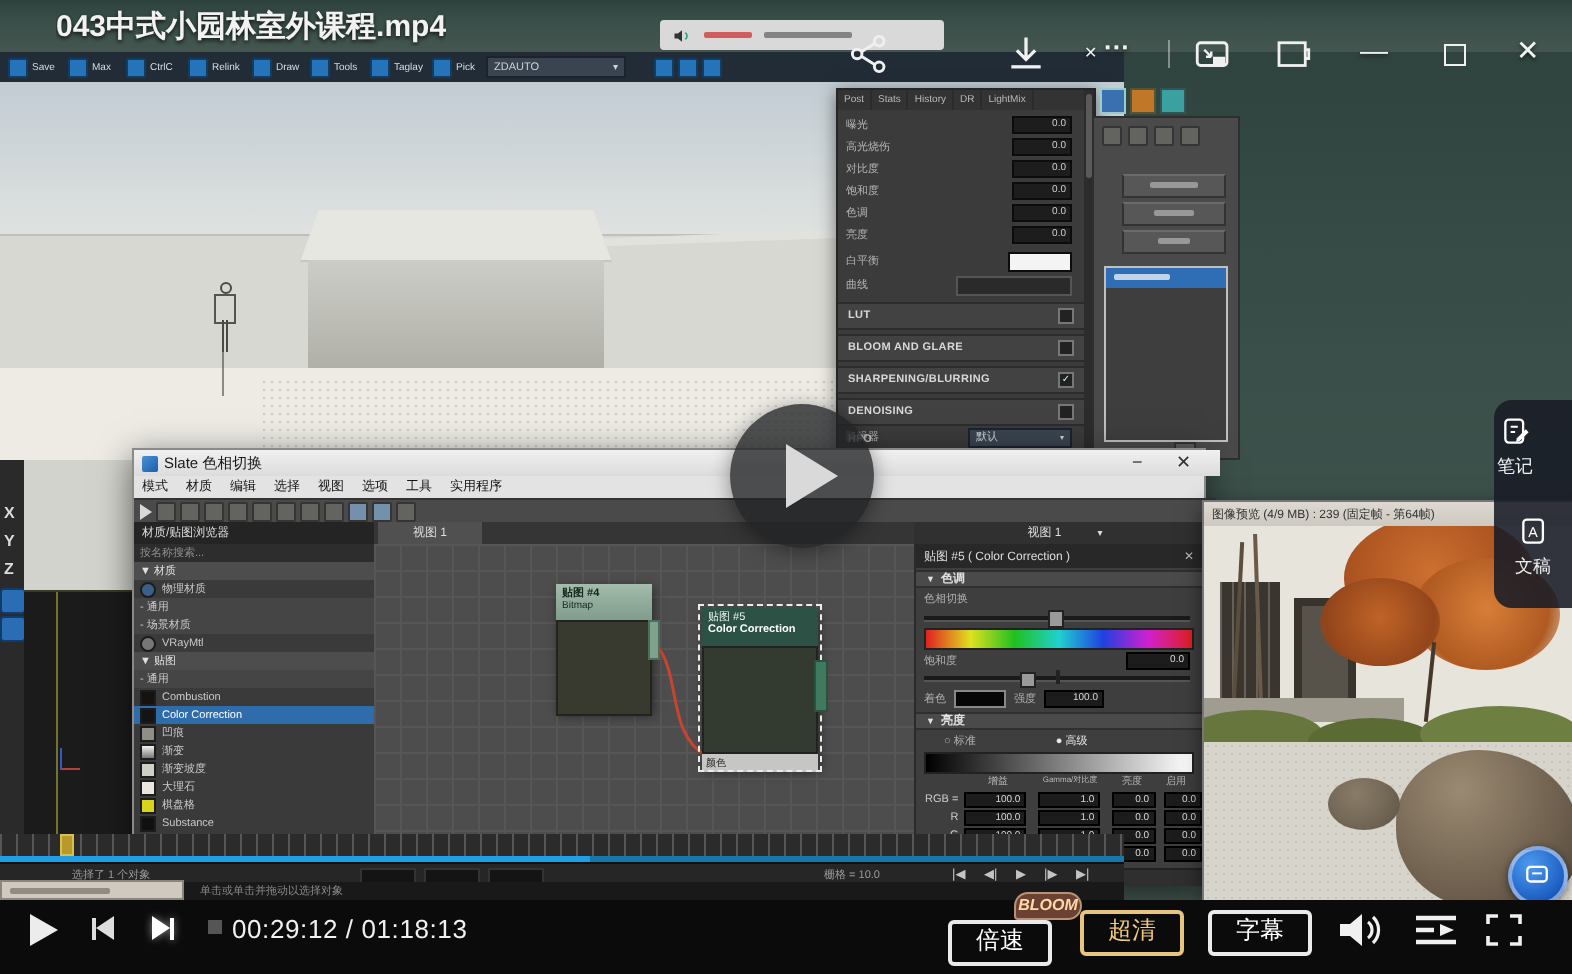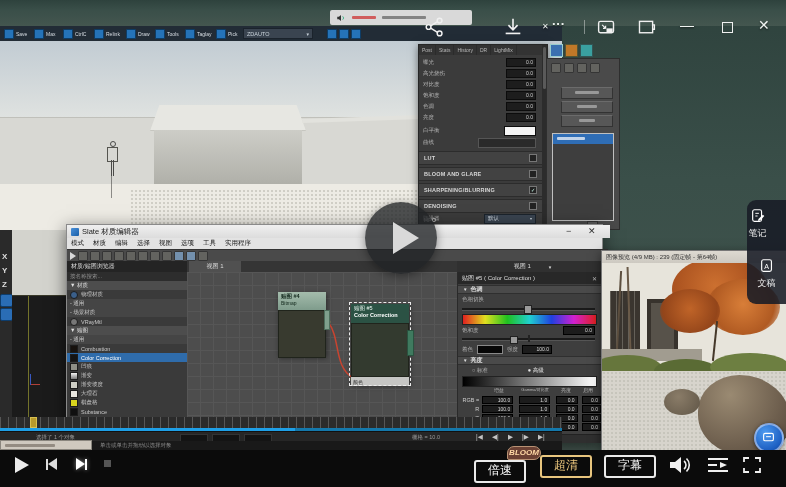--- a/index.html
+++ b/index.html
@@ -276,21 +276,21 @@
       <div class="abs" style="left:0;top:0;width:60px;height:10px;background:#2f6db5;">
           <div class="dash" style="width:28px;margin:3px 4px;background:rgba(255,255,255,.7);"></div>
         </div>
     </div>
     <div class="abs" style="left:40px;top:162px;width:9px;height:8px;background:#5c5c5c;border:1px solid #333;"></div>
   </div>
 
   <div class="abs slate" style="left:66px;top:224px;width:535px;height:217px;">
     <div class="abs sl-title" style="left:0;top:0;width:535px;height:13px;">
       <span style="width:8px;height:8px;background:linear-gradient(135deg,#4a90d9,#1a5fa8);border-radius:1px;display:inline-block;"></span>
-      <span>Slate 材质编辑器</span>
+      <span>Slate 色相切换</span>
       <span class="abs" style="left:499px;top:1px;font-size:9px;color:#333;">−</span>
       <span class="abs" style="left:521px;top:1px;font-size:9px;color:#333;">✕</span>
     </div>
     <div class="abs sl-menu" style="left:0;top:13px;width:535px;height:11px;">
       <span>模式</span>
       <span>材质</span>
       <span>编辑</span>
       <span>选择</span>
       <span>视图</span>
       <span>选项</span>
@@ -562,20 +562,21 @@
     <span class="abs pglyph" style="left:538px;top:1px;">▶|</span>
   </div>
   <div class="abs" style="left:0;top:441px;width:562px;height:9px;background:#191919;">
     <span class="abs" style="left:100px;top:1px;font-size:5.5px;color:#8a8a8a;">单击或单击并拖动以选择对象</span>
   </div>
   <div class="abs" style="left:0;top:440px;width:92px;height:10px;background:#cfc9bf;border:1px solid #8a867e;box-sizing:border-box;">
     <div class="dash" style="width:50px;margin:3px 4px;background:rgba(90,80,70,.5);"></div>
   </div>
 
   <div class="abs teal" style="left:0;top:0;width:786px;height:26px;"></div>
+  <div class="abs ttl nw" style="left:28px;top:4px;max-width:290px;">043中式小园林室外课程.mp4</div>
 
   <div class="abs" style="left:330px;top:10px;width:142px;height:15px;background:#d9d9d9;border-radius:2px;display:flex;align-items:center;gap:6px;padding:0 6px;box-sizing:border-box;">
     <svg width="10" height="10" viewBox="0 0 24 24">
         <path d="M3 9v6h4l5 4V5L7 9H3z" fill="#333"></path>
         <path d="M16 8a5 5 0 010 8" stroke="#2a7" fill="none" stroke-width="2"></path>
       </svg>
     <span class="rdash" style="width:24px;"></span>
     <span class="dash" style="width:44px;background:rgba(60,60,60,.55);"></span>
   </div>
 
@@ -640,20 +641,21 @@
     <div class="abs tri" style="left:15px;top:456px;top:7px;"></div>
     <div class="abs pn" style="left:46px;top:8px;">
       <span style="width:2px;height:11px;background:#ddd;"></span>
       <span style="width:0;height:0;border-top:6px solid transparent;border-bottom:6px solid transparent;border-right:9px solid #ddd;"></span>
     </div>
     <div class="abs pn" style="left:76px;top:8px;filter:drop-shadow(0 0 2px rgba(255,255,255,.5));">
       <span style="width:0;height:0;border-top:6px solid transparent;border-bottom:6px solid transparent;border-left:9px solid #fff;"></span>
       <span style="width:2px;height:11px;background:#fff;"></span>
     </div>
     <div class="abs" style="left:104px;top:10px;width:7px;height:7px;background:#555;"></div>
+    <div class="abs time" style="left:116px;top:7px;">00:29:12 / 01:18:13</div>
 
     <div class="abs btn" style="left:474px;top:10px;width:48px;height:19px;">倍速</div>
     <div class="abs svip" style="left:507px;top:-4px;width:32px;height:12px;z-index:2;">BLOOM</div>
     <div class="abs btn gold" style="left:540px;top:5px;width:48px;height:19px;">超清</div>
     <div class="abs btn" style="left:604px;top:5px;width:48px;height:19px;">字幕</div>
 
     <svg class="abs" style="left:668px;top:5px;" width="24" height="20" viewBox="0 0 24 20">
       <path d="M2 7v6h5l6 5V2L7 7H2z" fill="#f0f0f0"></path>
       <path d="M16 6a5 5 0 010 8M18.5 3.5a9 9 0 010 13" stroke="#f0f0f0" stroke-width="1.6" fill="none"></path>
     </svg>

